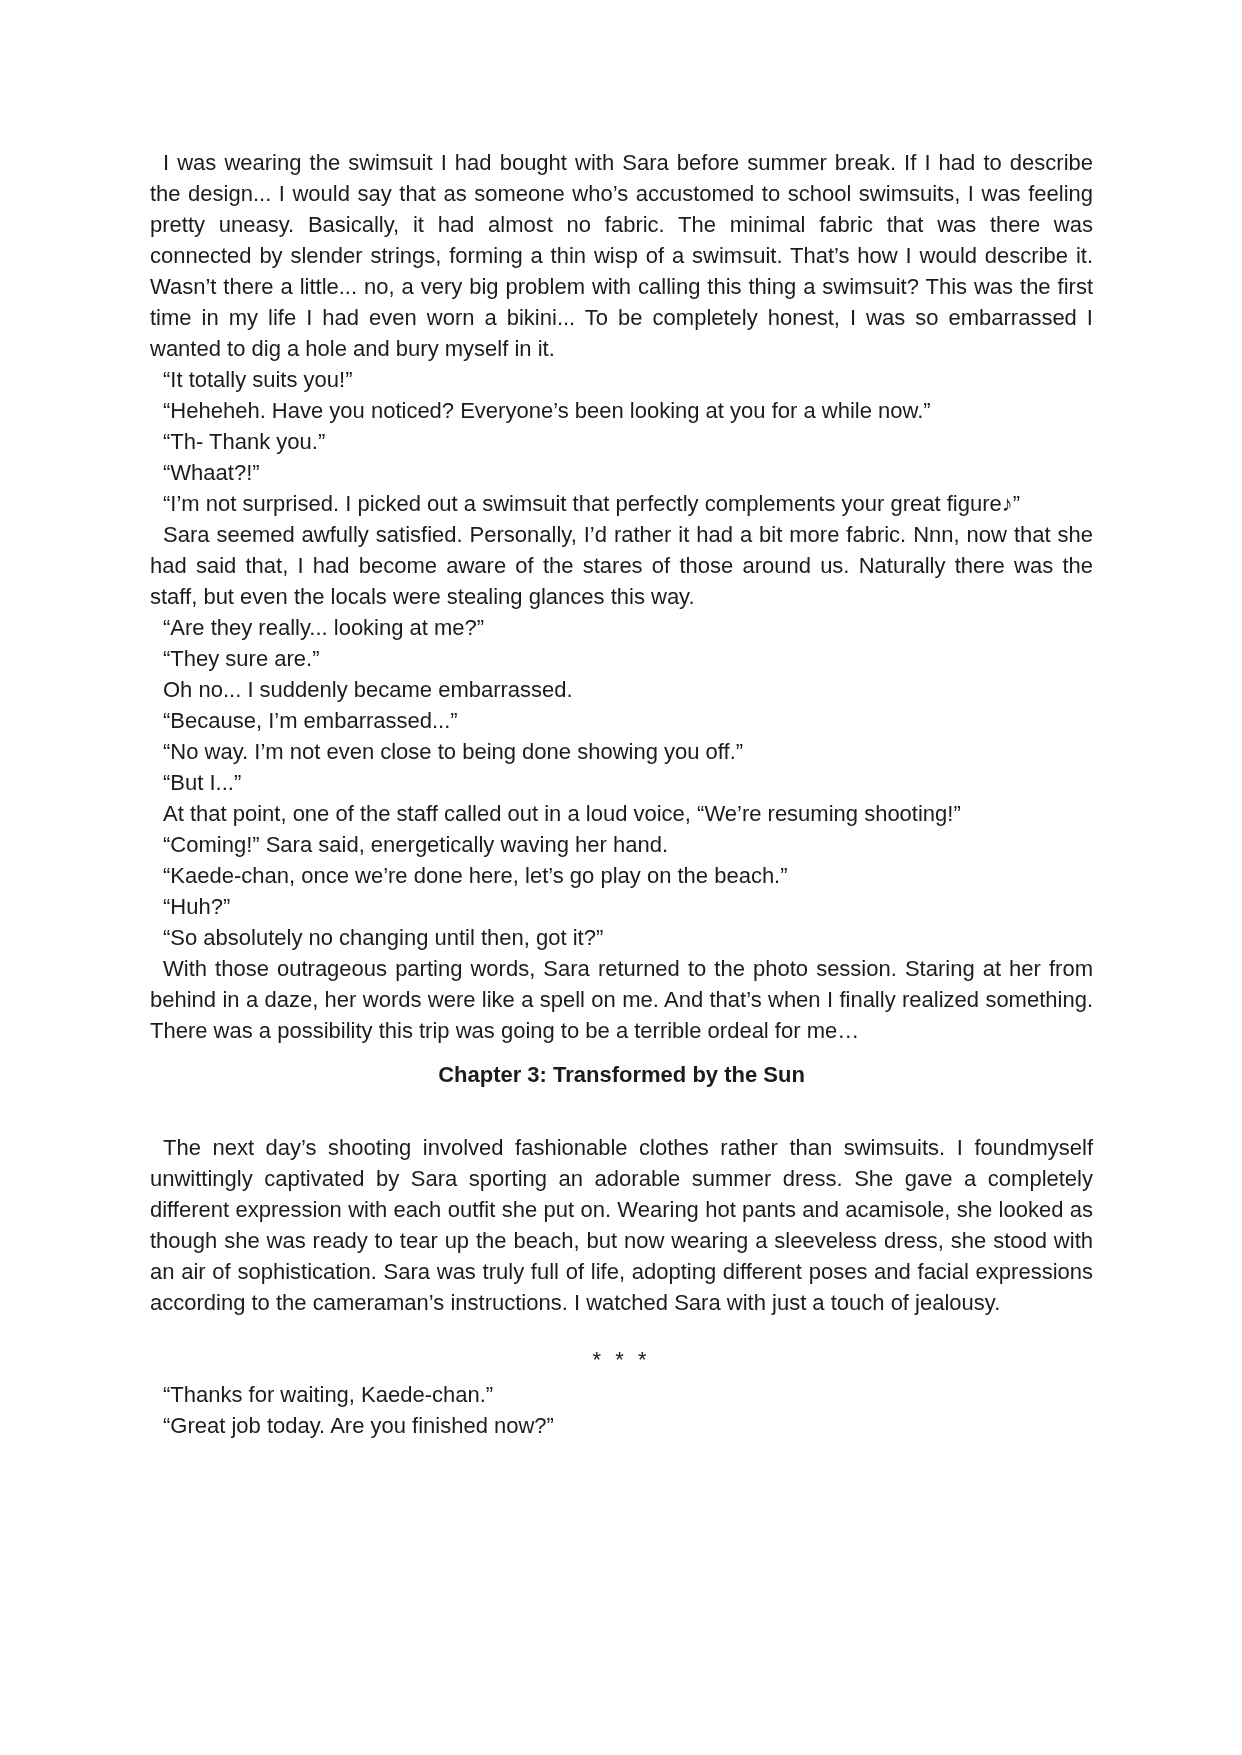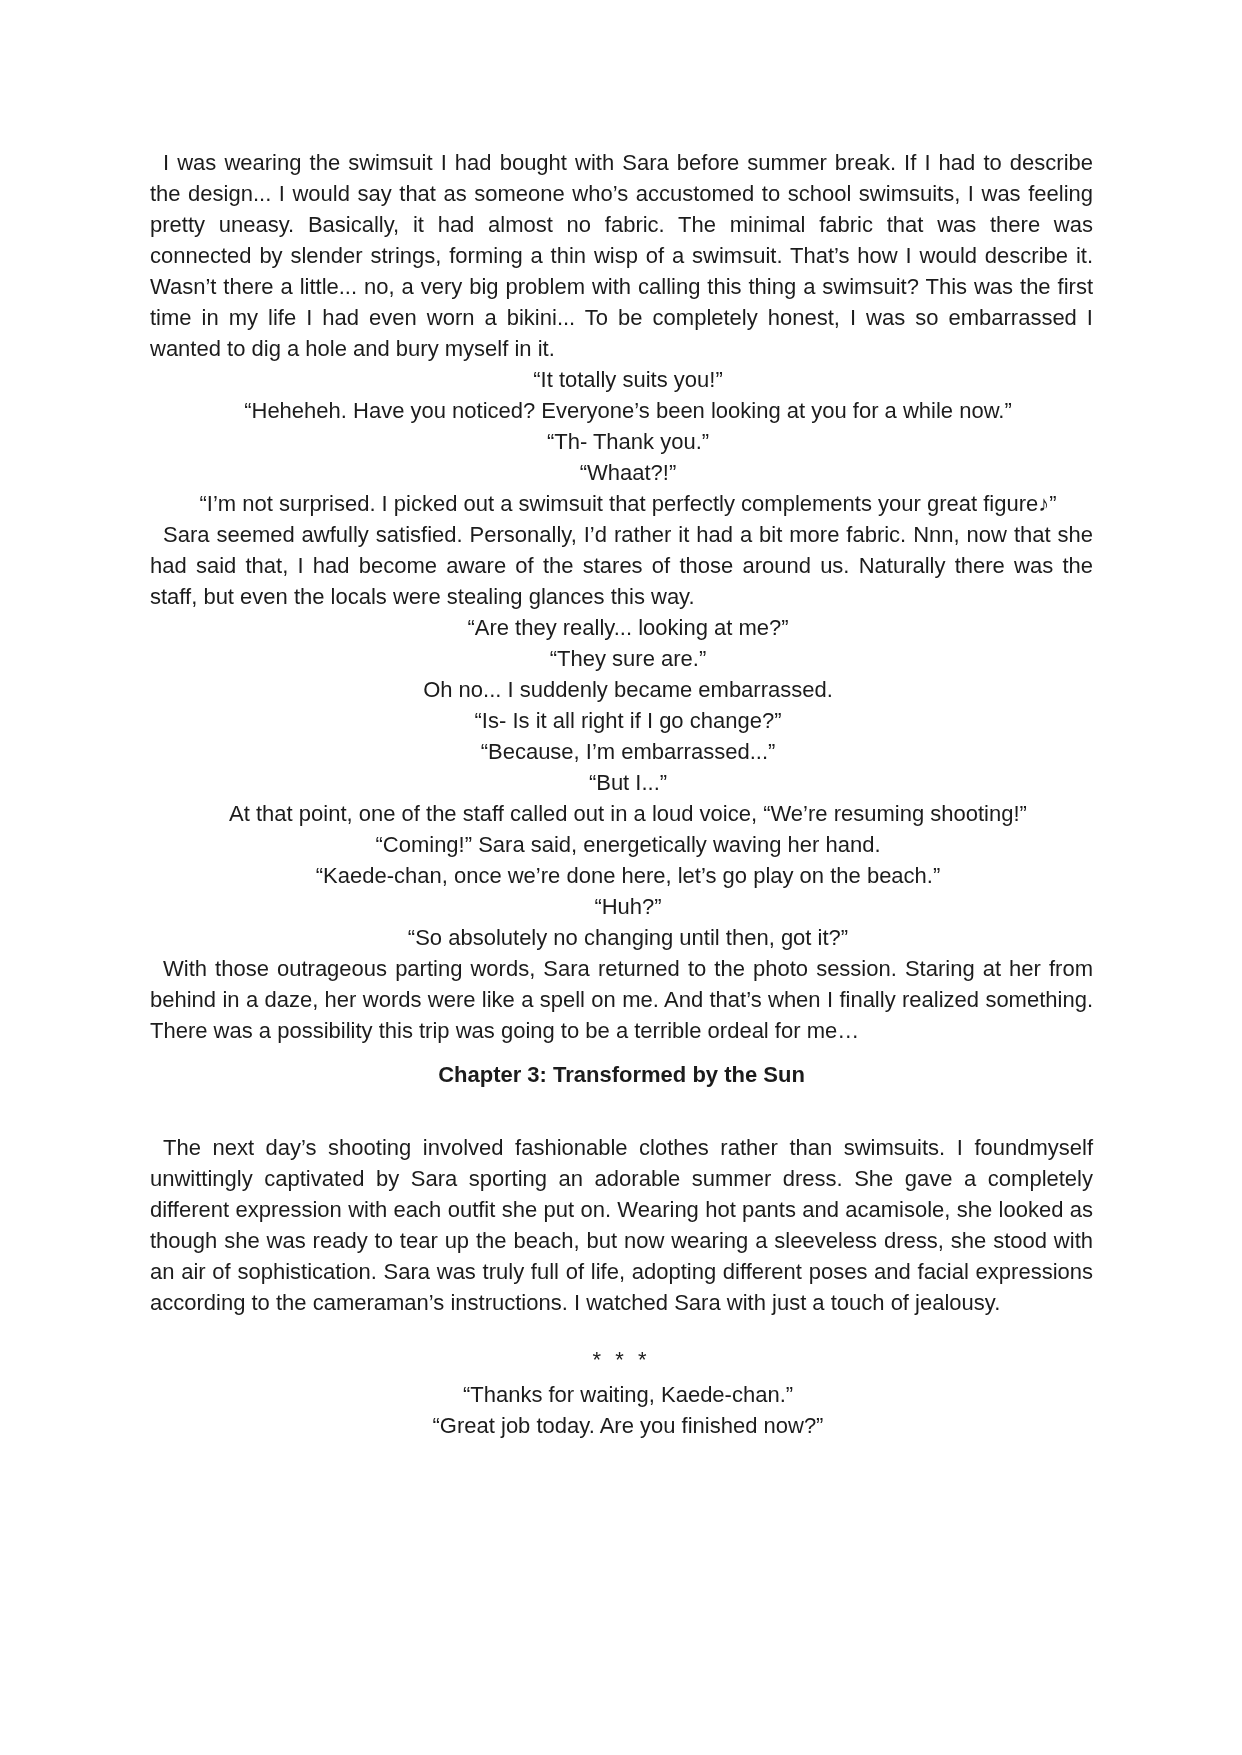--- a/index.html
+++ b/index.html
@@ -26,21 +26,21 @@
   }
   .content p {
     margin: 0;
     padding: 0;
   }
   p.narration {
     text-align: justify;
     text-indent: 13px;
   }
   p.dialogue {
-    text-align: center;
+    text-align: left;
     text-indent: 13px;
   }
   p.chapter-heading {
     font-weight: bold;
     text-align: center;
     text-indent: 0;
     margin-top: 13px !important;
     margin-bottom: 42px !important;
   }
   p.separator {
@@ -59,22 +59,22 @@
       <p class="narration">I was wearing the swimsuit I had bought with Sara before summer break. If I had to describe the design... I would say that as someone who’s accustomed to school swimsuits, I was feeling pretty uneasy. Basically, it had almost no fabric. The minimal fabric that was there was connected by slender strings, forming a thin wisp of a swimsuit. That’s how I would describe it. Wasn’t there a little... no, a very big problem with calling this thing a swimsuit? This was the first time in my life I had even worn a bikini... To be completely honest, I was so embarrassed I wanted to dig a hole and bury myself in it.</p>
       <p class="dialogue">“It totally suits you!”</p>
       <p class="dialogue">“Heheheh. Have you noticed? Everyone’s been looking at you for a while now.”</p>
       <p class="dialogue">“Th- Thank you.”</p>
       <p class="dialogue">“Whaat?!”</p>
       <p class="dialogue">“I’m not surprised. I picked out a swimsuit that perfectly complements your great figure♪”</p>
       <p class="narration">Sara seemed awfully satisfied. Personally, I’d rather it had a bit more fabric. Nnn, now that she had said that, I had become aware of the stares of those around us. Naturally there was the staff, but even the locals were stealing glances this way.</p>
       <p class="dialogue">“Are they really... looking at me?”</p>
       <p class="dialogue">“They sure are.”</p>
       <p class="dialogue">Oh no... I suddenly became embarrassed.</p>
-      <p class="dialogue">“Is- Is it all right if I go change?”</p>
       <p class="dialogue">“Because, I’m embarrassed...”</p>
+      <p class="dialogue">“No way. I’m not even close to being done showing you off.”</p>
       <p class="dialogue">“But I...”</p>
       <p class="dialogue">At that point, one of the staff called out in a loud voice, “We’re resuming shooting!”</p>
       <p class="dialogue">“Coming!” Sara said, energetically waving her hand.</p>
       <p class="dialogue">“Kaede-chan, once we’re done here, let’s go play on the beach.”</p>
       <p class="dialogue">“Huh?”</p>
       <p class="dialogue">“So absolutely no changing until then, got it?”</p>
       <p class="narration">With those outrageous parting words, Sara returned to the photo session. Staring at her from behind in a daze, her words were like a spell on me. And that’s when I finally realized something. There was a possibility this trip was going to be a terrible ordeal for me…</p>
       <p class="chapter-heading">Chapter 3: Transformed by the Sun</p>
       <p class="narration">The next day’s shooting involved fashionable clothes rather than swimsuits. I foundmyself unwittingly captivated by Sara sporting an adorable summer dress. She gave a completely different expression with each outfit she put on. Wearing hot pants and acamisole, she looked as though she was ready to tear up the beach, but now wearing a sleeveless dress, she stood with an air of sophistication. Sara was truly full of life, adopting different poses and facial expressions according to the cameraman’s instructions. I watched Sara with just a touch of jealousy.</p>
       <p class="separator">* * *</p>

